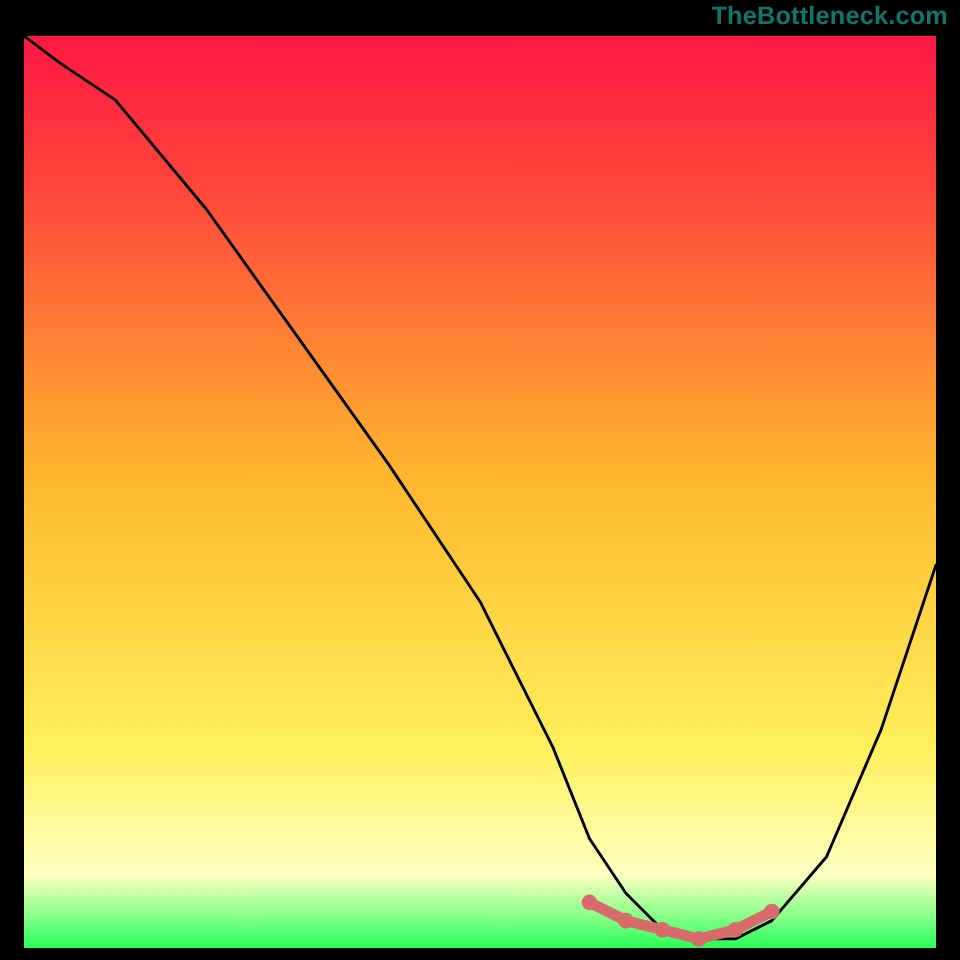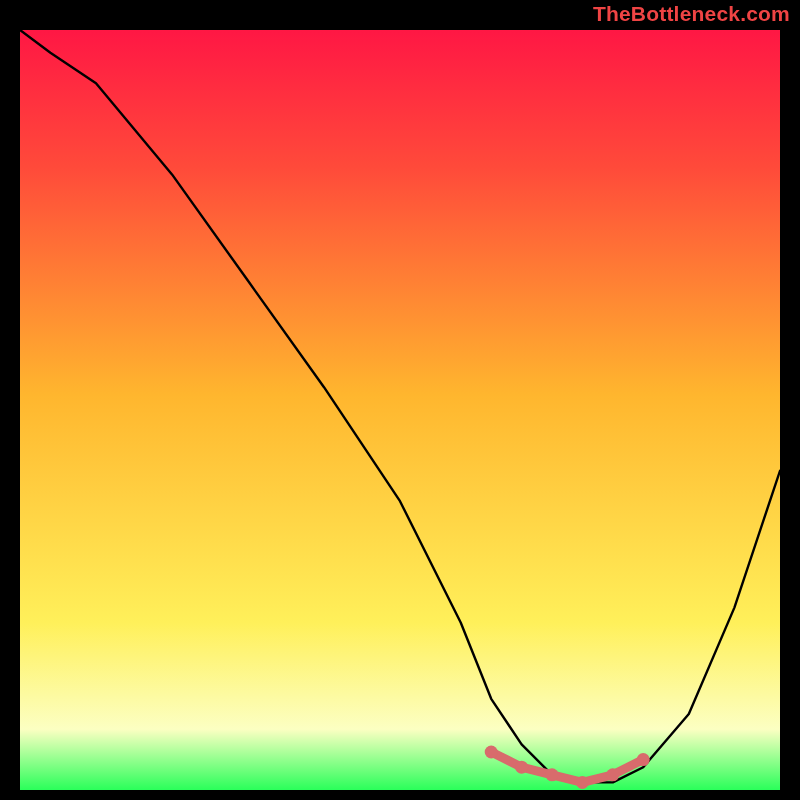--- a/index.html
+++ b/index.html
@@ -14,21 +14,21 @@
   .frame {
     position: relative;
     width: 800px;
     height: 800px;
     background: #000;
   }
   .watermark {
     position: absolute;
     top: 2px;
     right: 10px;
-    color: #ef4444;
+    color: #0f766e;
     font-size: 21px;
     font-weight: 600;
     letter-spacing: 0.2px;
     z-index: 20;
   }
   .plot {
     position: absolute;
     left: 20px;
     top: 30px;
     width: 760px;

